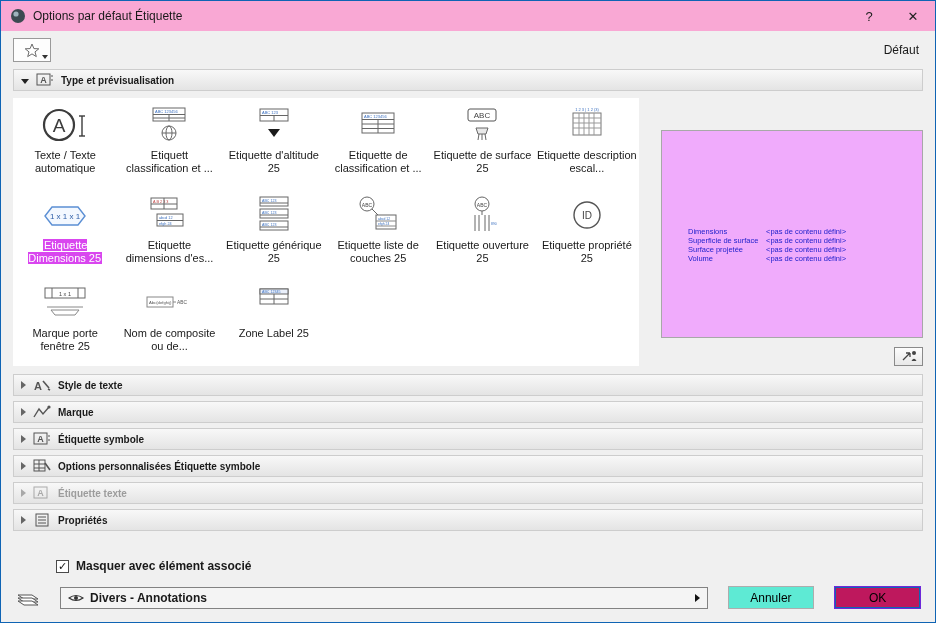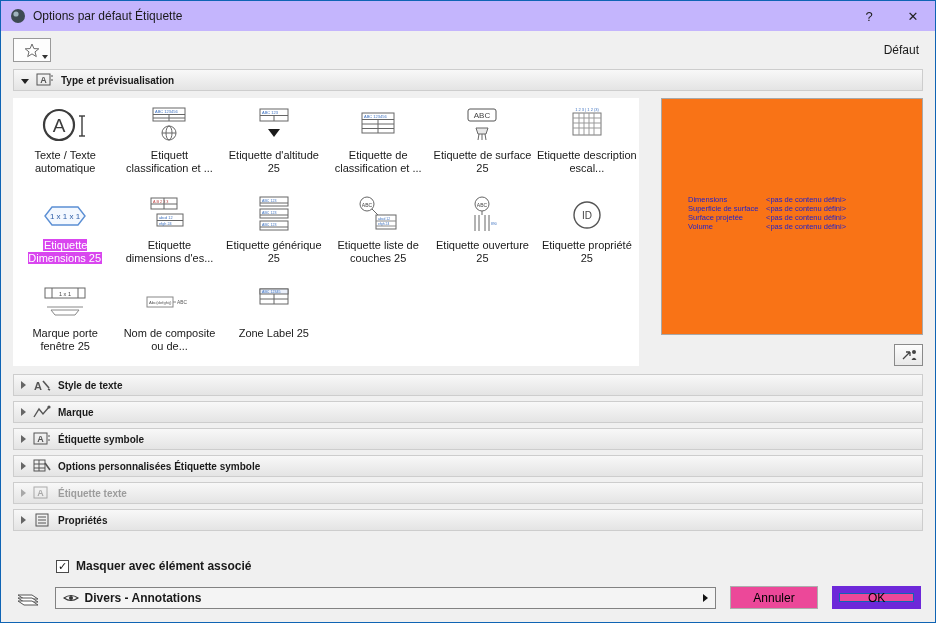--- a/index.html
+++ b/index.html
@@ -6,21 +6,21 @@
   html,body { width: 936px; height: 623px; }
   body { font-family: "Liberation Sans", sans-serif; font-size: 12px; color: #1a1a1a; }
   .window {
     width: 936px; height: 623px;
     border: 1px solid #0f64b4;
     background: #f0f0f0;
     display: flex; flex-direction: column;
     overflow: hidden;
   }
   
-  .titlebar { height: 30px; background: #c4b5fd; display: flex; align-items: center; flex: none; }
+  .titlebar { height: 30px; background: #f9a8d4; display: flex; align-items: center; flex: none; }
   .titlebar .app-icon { width: 16px; height: 16px; margin: 0 7px 0 9px; }
   .titlebar .title { flex: 1; font-size: 12px; }
   .tb-btn { width: 44px; height: 30px; display: flex; align-items: center; justify-content: center;
             font-size: 13px; cursor: default; color: #222; background: transparent; border: none; }
   
   .toprow { height: 38px; display: flex; align-items: center; padding: 0 16px 0 12px; flex: none; }
   .fav-btn { width: 38px; height: 24px; border: 1px solid #9a9a9a; background: #fdfdfd;
              display: flex; align-items: center; justify-content: center; position: relative; }
   .fav-btn .dd { position: absolute; right: 2px; bottom: 2px; width: 0; height: 0;
                  border-left: 3px solid transparent; border-right: 3px solid transparent; border-top: 4px solid #333; }
@@ -38,42 +38,42 @@
               border-top: 5px solid #222; margin-top: 2px; }
   
   .content { display: flex; margin: 2px 12px 8px; height: 268px; flex: none; }
   .grid-panel { width: 626px; background: #ffffff; display: grid;
                 grid-template-columns: repeat(6, 1fr); grid-template-rows: 90px 88px 86px; padding-top: 2px; }
   .cell { display: flex; flex-direction: column; align-items: center; padding-top: 4px; cursor: default; }
   .cell .icon { height: 44px; display: flex; align-items: center; justify-content: center; }
   .caption { text-align: center; font-size: 11px; line-height: 13px; margin-top: 1px; padding: 0 2px; }
   .caption .sel { background: #d946ef; color: #fff; padding: 0 1px; }
   .preview-wrap { margin-left: 22px; flex: 1; display: flex; flex-direction: column; }
-  .preview { height: 238px; background: #f97316; border: 1px solid #a8a8a8; position: relative; }
+  .preview { height: 238px; background: #f0abfc; border: 1px solid #a8a8a8; position: relative; margin-top: 32px; }
   .pv-block { position: absolute; left: 26px; top: 96px; font-size: 7.5px; line-height: 9px; color: #2222cc; white-space: nowrap; }
   .pv-row { display: flex; }
   .pv-name { width: 78px; }
   .pv-btn { align-self: flex-end; margin-top: 9px; width: 29px; height: 22px; border: 1px solid #8a8a8a;
             background: linear-gradient(#fdfdfd,#e8e8e8); display: flex; align-items: center; justify-content: center; }
   
   .spacer { flex: 1; }
   .chk-row { display: flex; align-items: center; gap: 7px; margin: 0 0 13px 55px; flex: none; }
   .chk-box { width: 13px; height: 13px; border: 1px solid #4a4a4a; background: #fff;
              display: flex; align-items: center; justify-content: center; font-size: 11px; line-height: 11px; color: #111; }
   .chk-label { font-weight: bold; }
-  .bottomrow { display: flex; align-items: center; margin: 0 14px 13px; gap: 14px; flex: none; }
+  .bottomrow { display: flex; align-items: center; margin: 0 14px 13px; gap: 20px; flex: none; }
   .layers-btn { width: 26px; height: 20px; display: flex; align-items: center; justify-content: center; background: transparent; border: none; }
   .layer-combo { width: 672px; height: 22px; border: 1px solid #828282; background: #f4f4f4;
                  display: flex; align-items: center; gap: 6px; padding: 0 7px; }
   .layer-combo .val { font-weight: bold; }
   .combo-arrow { margin-left: auto; width: 0; height: 0; border-top: 4px solid transparent;
                  border-bottom: 4px solid transparent; border-left: 5px solid #111; }
-  .btn { width: 90px; height: 23px; background: #ec4899; border: 1px solid #adadad; font-size: 12px;
+  .btn { width: 90px; height: 23px; background: #5eead4; border: 1px solid #adadad; font-size: 12px;
          font-family: "Liberation Sans", sans-serif; display: flex; align-items: center; justify-content: center; }
-  .btn.default { border: 7px solid #6d28d9; box-shadow: inset 0 0 0 1px #0f64b4; background: #ec4899; }
+  .btn.default { border: 1px solid #6d28d9; box-shadow: inset 0 0 0 1px #0f64b4; background: #be185d; }
   .btn.cancel { margin-left: auto; }
   svg text { font-family: "Liberation Sans", sans-serif; }
 </style>
 </head>
 <body>
 
 <div class="window">
 
   <div class="titlebar">
     <svg class="app-icon" viewBox="0 0 16 16">

